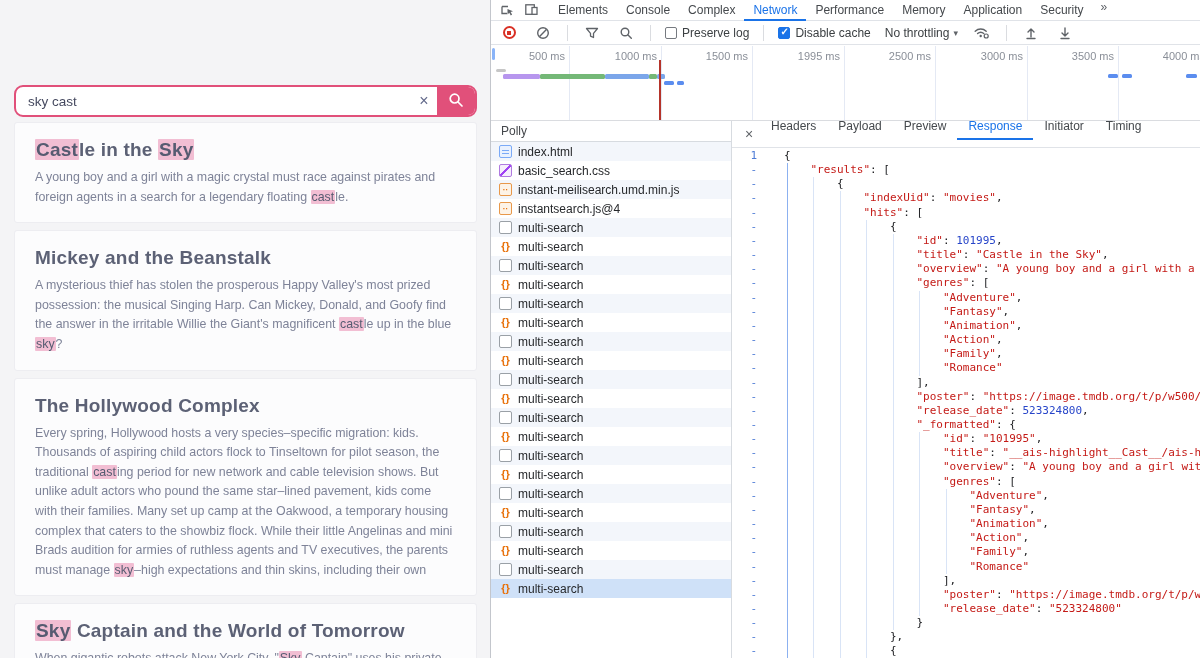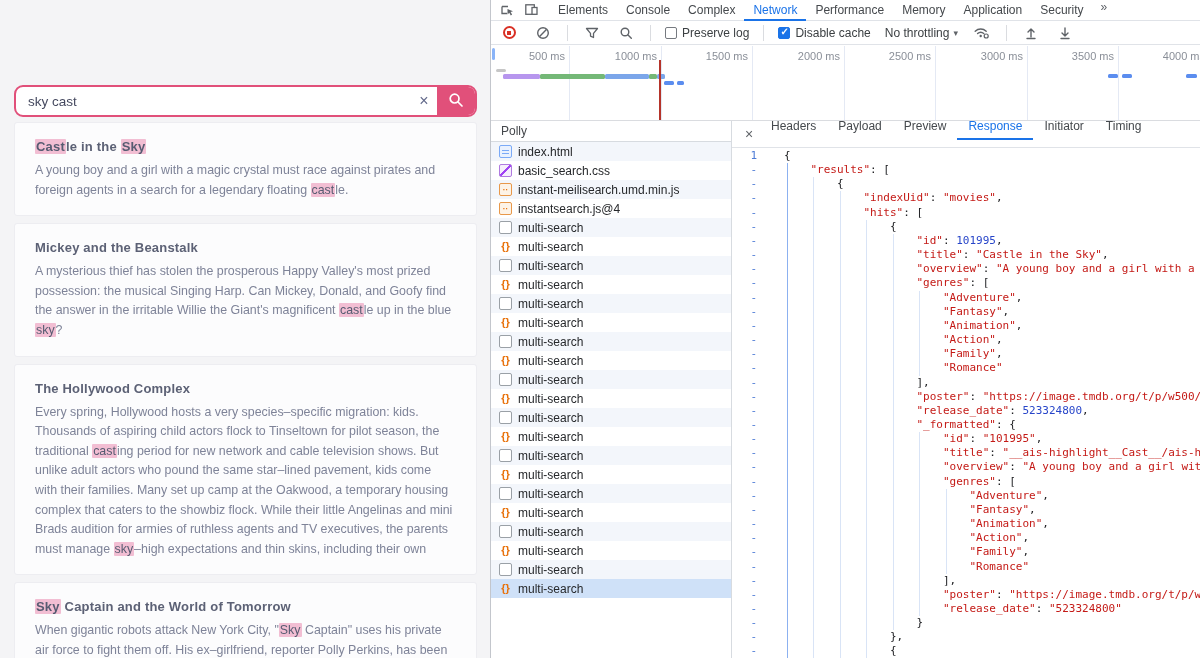--- a/index.html
+++ b/index.html
@@ -11,21 +11,21 @@
   .search-page{position:absolute;left:0;top:0;width:490px;height:658px;background:#f4f4f6;}
   .search-bar{position:absolute;left:14px;top:85px;width:463px;height:32px;display:flex;
               border:2px solid #e1507a;border-radius:9px;background:#fff;overflow:hidden;align-items:stretch;}
   .search-input{flex:1;border:none;outline:none;padding:0 8px 0 12px;font-size:13.5px;color:#464a60;
                 font-family:"Liberation Sans",sans-serif;background:transparent;}
   .search-clear{width:26px;border:none;background:transparent;color:#646b8c;font-size:16px;line-height:28px;
                 cursor:pointer;padding:0;}
   .search-submit{width:38px;border:none;background:#e1507a;display:flex;align-items:center;justify-content:center;cursor:pointer;}
   .hits{position:absolute;left:14px;top:122px;width:463px;display:flex;flex-direction:column;gap:7px;}
   .hit-card{background:#fcfcfd;border:1px solid #ededf1;border-radius:3px;padding:12px 20px 15px 20px;}
-  .hit-title{margin:4px 0 7px 0;font-size:13px;font-weight:bold;color:#5c6175;letter-spacing:.2px;}
+  .hit-title{margin:4px 0 7px 0;font-size:19px;font-weight:bold;color:#5c6175;letter-spacing:.2px;}
   .hit-body{margin:0;font-size:12.4px;line-height:1.58;color:#7e8398;}
   mark.hl{background:#f2bed3;color:#565b71;padding:0 1px;border-radius:1px;}
 
   
   .devtools{position:absolute;left:490px;top:0;width:710px;height:658px;background:#fff;
             border-left:1px solid #c3c6cc;font-size:12px;color:#3c4043;}
   .dt-tabbar{position:absolute;left:0;top:0;right:0;height:21px;display:flex;align-items:flex-start;
              border-bottom:1px solid #e0e3e8;background:#fff;}
   .dt-tool-icons{display:flex;align-items:center;gap:4px;padding:0 8px 0 6px;}
   .icon-btn{display:inline-flex;align-items:center;justify-content:center;width:20px;height:18px;cursor:pointer;}
@@ -217,21 +217,21 @@
     </div>
 
     <div class="dt-overview" id="overview">
         <div class="grid-v" style="left: 78px;"></div>
         <div class="tick-label" style="left: 74px;">500 ms</div>
         <div class="grid-v" style="left: 170px;"></div>
         <div class="tick-label" style="left: 166px;">1000 ms</div>
         <div class="grid-v" style="left: 261px;"></div>
         <div class="tick-label" style="left: 257px;">1500 ms</div>
         <div class="grid-v" style="left: 353px;"></div>
-        <div class="tick-label" style="left: 349px;">2000 ms</div>
+        <div class="tick-label" style="left: 349px;">1995 ms</div>
         <div class="grid-v" style="left: 444px;"></div>
         <div class="tick-label" style="left: 440px;">2500 ms</div>
         <div class="grid-v" style="left: 536px;"></div>
         <div class="tick-label" style="left: 532px;">3000 ms</div>
         <div class="grid-v" style="left: 627px;"></div>
         <div class="tick-label" style="left: 623px;">3500 ms</div>
         <div class="tick-label" style="left: 714px;">4000 ms</div>
         <div class="ov-bar" style="left: 5px; top: 23px; width: 10px; height: 3px; background: rgb(198, 198, 198);"></div>
         <div class="ov-bar" style="left: 12px; top: 28px; width: 37px; height: 5px; background: rgb(183, 150, 238);"></div>
         <div class="ov-bar" style="left: 49px; top: 28px; width: 65px; height: 5px; background: rgb(116, 184, 119);"></div>

